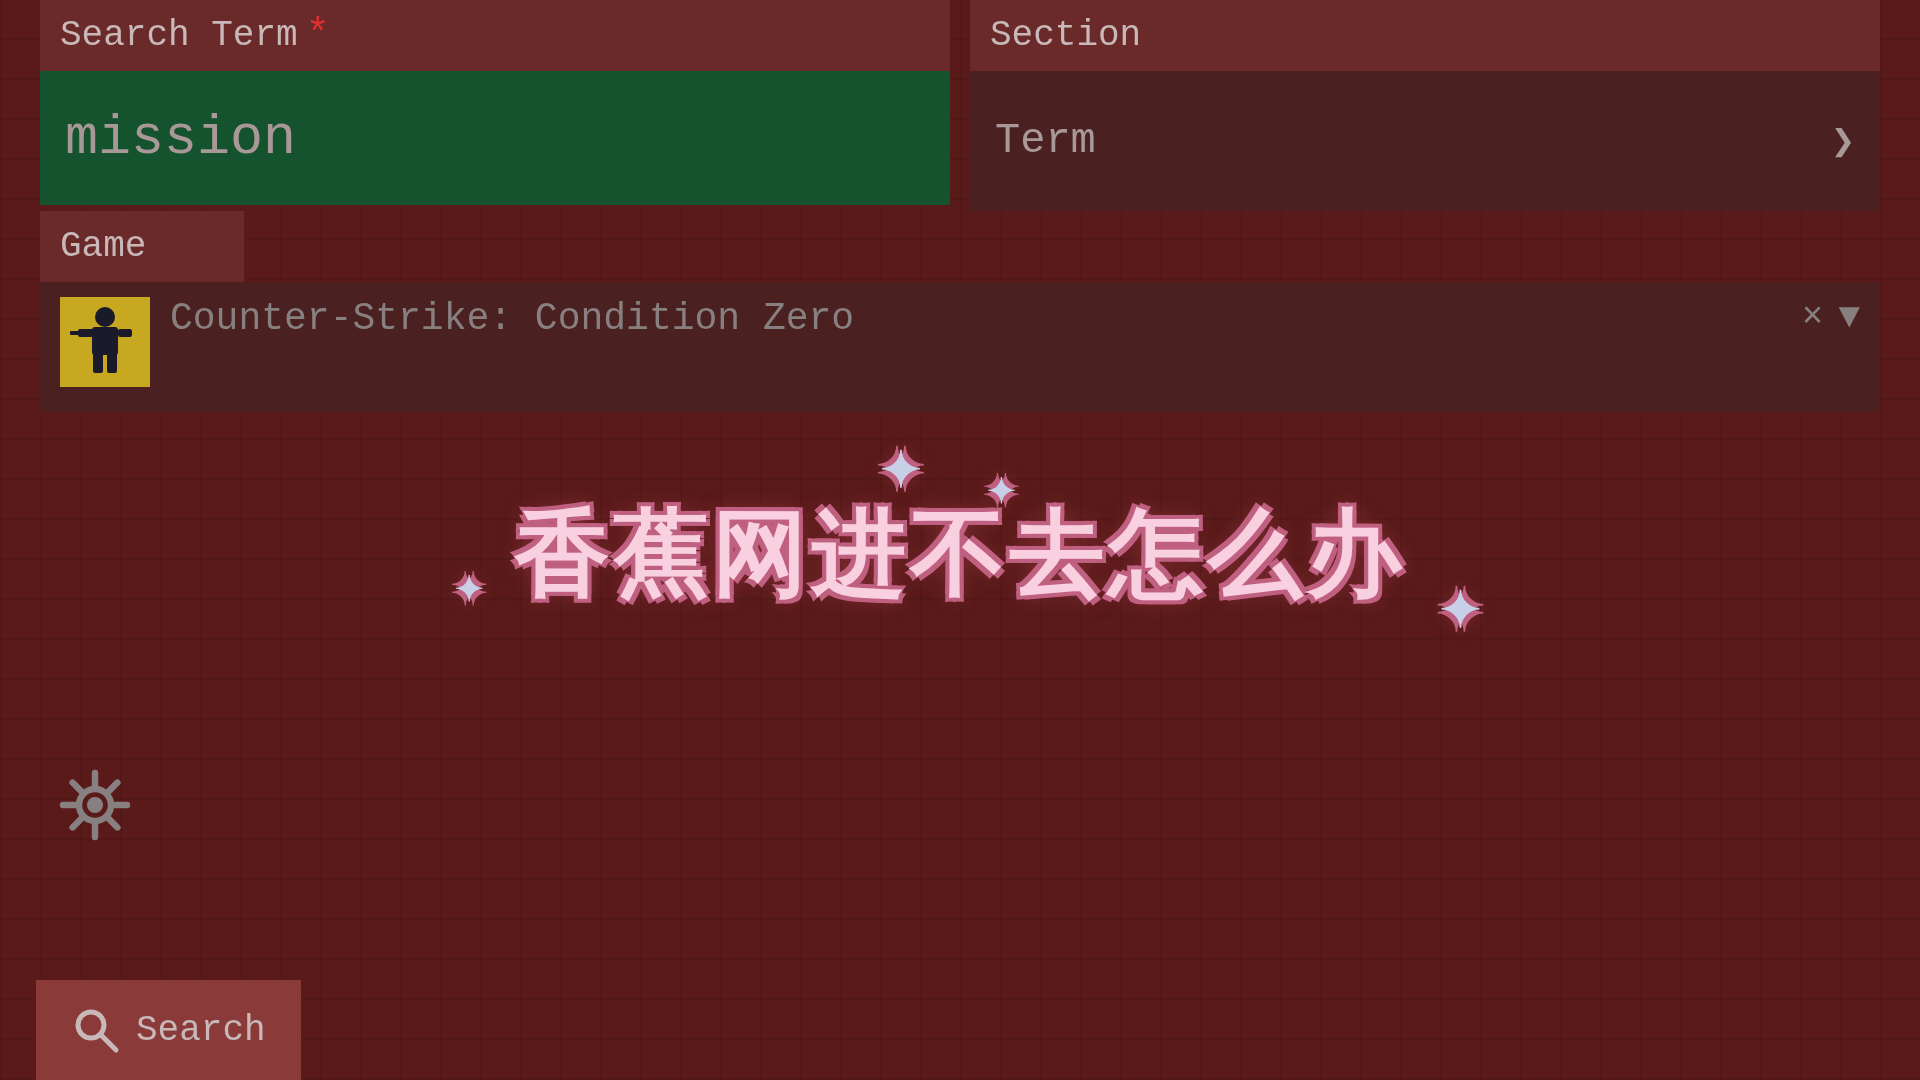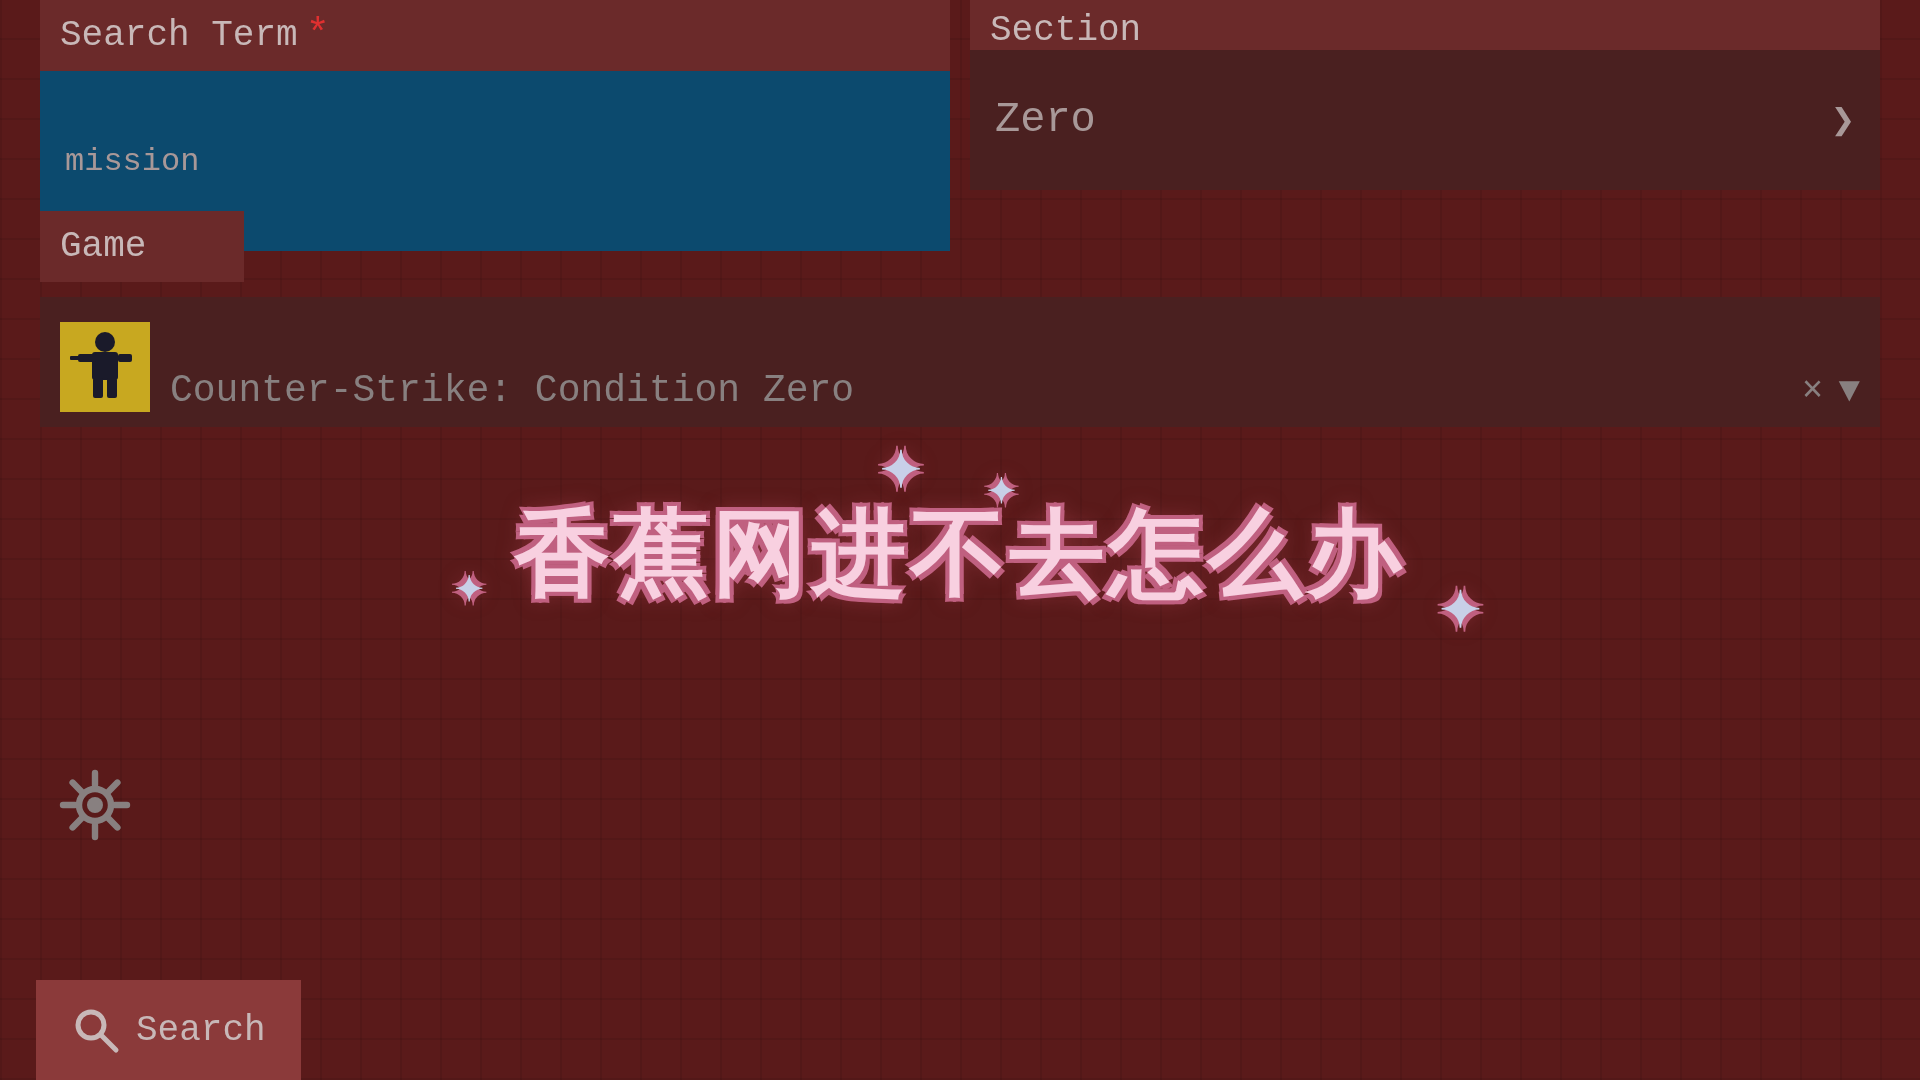--- a/index.html
+++ b/index.html
@@ -61,40 +61,41 @@
       font-family: 'Courier New', Courier, monospace;
     }
 
     .field-label .required-star {
       color: #e03030;
       margin-left: 8px;
       font-size: 40px;
     }
 
     .field-input {
-      background-color: #0c4a6e;
+      background-color: #14532d;
       color: #a89898;
-      font-size: 32px;
+      font-size: 55px;
       padding: 30px 25px;
-      height: 180px;
+      height: 134px;
       display: flex;
       align-items: center;
       font-family: 'Courier New', Courier, monospace;
       border: none;
       outline: none;
       width: 100%;
     }
 
     .section-label {
       background-color: #6b2a2a;
       color: #c8b8b8;
       font-size: 36px;
       padding: 10px 20px;
-      height: 50px;
-      display: flex;
+      height: 71px;
+      display: flex;
+      align-items: center;
       font-family: 'Courier New', Courier, monospace;
     }
 
     .section-dropdown {
       background-color: #4a2020;
       color: #a89898;
       font-size: 42px;
       padding: 30px 25px;
       height: 140px;
       display: flex;
@@ -123,25 +124,25 @@
       padding: 10px 20px;
       height: 71px;
       display: flex;
       align-items: center;
       width: 204px;
       font-family: 'Courier New', Courier, monospace;
     }
 
     .game-input-row {
       display: flex;
-      align-items: flex-end;
+      align-items: flex-start;
       background-color: #4a2020;
       padding: 15px 20px;
       height: 130px;
-      margin-top: 15px;
+      margin-top: 0;
     }
 
     .game-icon {
       width: 90px;
       height: 90px;
       background-color: #c8a820;
       display: flex;
       align-items: center;
       justify-content: center;
       margin-right: 20px;
@@ -295,21 +296,21 @@
         <span class="required-star">*</span>
       </div>
       <input class="field-input" type="text" value="mission" style="">
     </div>
 
     <div class="field-group">
       <div class="section-label">
         <span>Section</span>
       </div>
       <div class="section-dropdown">
-        <span>Zero</span>
+        <span>Term</span>
         <span class="chevron-down">❯</span>
       </div>
     </div>
   </div>
 </div>
 
 <div class="game-section">
   <div class="game-label">
     <span>Game</span>
   </div>

